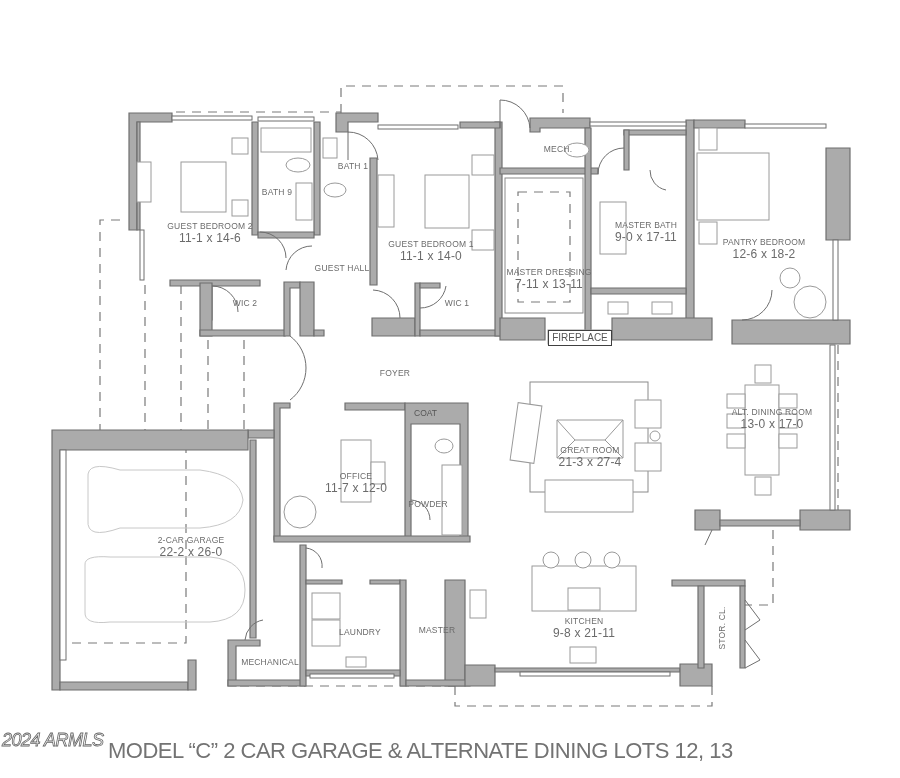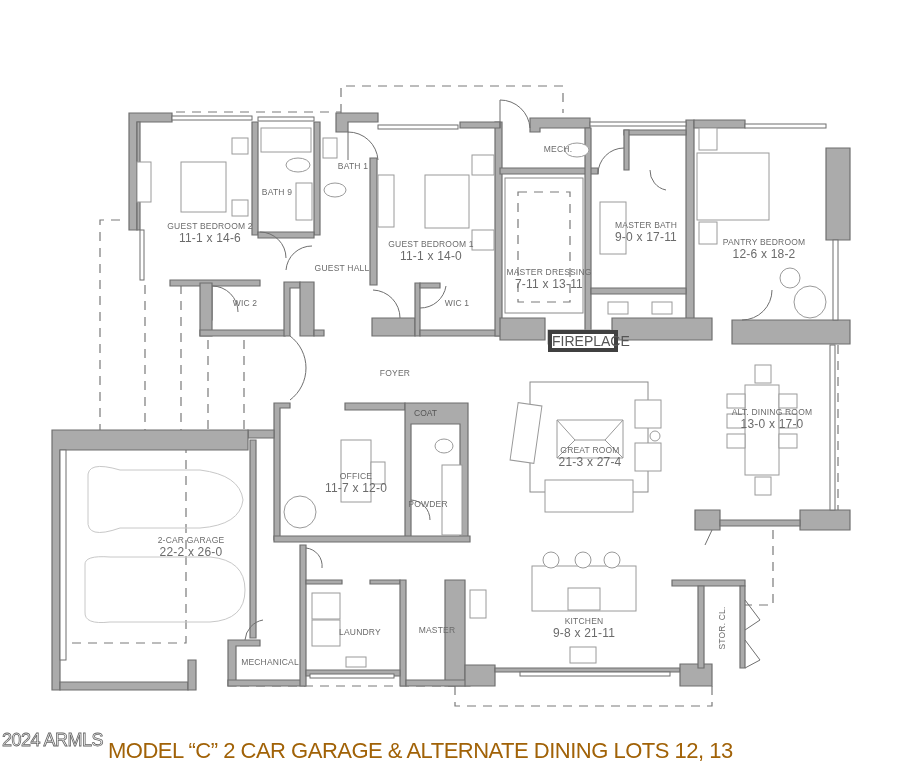--- a/index.html
+++ b/index.html
@@ -8,24 +8,24 @@
   .wall { fill:#ababab; stroke:#6f6f6f; stroke-width:1.2; }
   .thin { fill:none; stroke:#8a8a8a; stroke-width:1; }
   .furn { fill:#ffffff; stroke:#9a9a9a; stroke-width:1; }
   .car { fill:none; stroke:#c8c8c8; stroke-width:1; }
   .dash { fill:none; stroke:#7a7a7a; stroke-width:1.2; stroke-dasharray:9 7; }
   .door { fill:none; stroke:#6f6f6f; stroke-width:1; }
   .win { fill:#ffffff; stroke:#6f6f6f; stroke-width:1; }
   .lbl { position:absolute; color:#6b6b6b; font-size:8.5px; letter-spacing:0.2px; text-align:center; white-space:nowrap; line-height:12px; transform:translateX(-50%); }
   .lbl .dim { display:block; font-size:12px; }
   .lbl.v { transform:translateX(-50%) rotate(-90deg); }
-  .fp { position:absolute; left:548px; top:330px; width:62px; height:14px; border:4px solid #404040; background:#fff; font-size:14px; color:#555; text-align:center; line-height:14px; }
+  .fp { position:absolute; left:548px; top:330px; width:62px; height:14px; border:1px solid #404040; background:#fff; font-size:10px; color:#555; text-align:center; line-height:14px; }
   .coat { position:absolute; left:414px; top:408px; font-size:8.5px; color:#555;text-align:right; }
-  #caption { position:absolute; left:108px; top:738px; font-size:22px; color:#a16207; letter-spacing:-0.5px; white-space:nowrap; }
-  #copyright { position:absolute; left:2px; top:730px; font-size:18px; color:#ffffff; -webkit-text-stroke:0.8px #666; white-space:nowrap; letter-spacing:-0.5px; }
+  #caption { position:absolute; left:108px; top:738px; font-size:22px; color:#737373; letter-spacing:-0.5px; white-space:nowrap; }
+  #copyright { position:absolute; left:2px; top:730px; font-size:18px; color:#ffffff; -webkit-text-stroke:0.8px #666; white-space:nowrap; letter-spacing:-0.5px;font-style:italic; }
 </style>
 </head>
 <body>
 
 <svg id="plan" viewBox="0 0 900 778" xmlns="http://www.w3.org/2000/svg">
 
   <g>
     <path class="dash" d="M341 113 V86 H563 V113"></path>
     <path class="dash" d="M176 112 H341"></path>
     <path class="dash" d="M120 220 H100 V430"></path>

